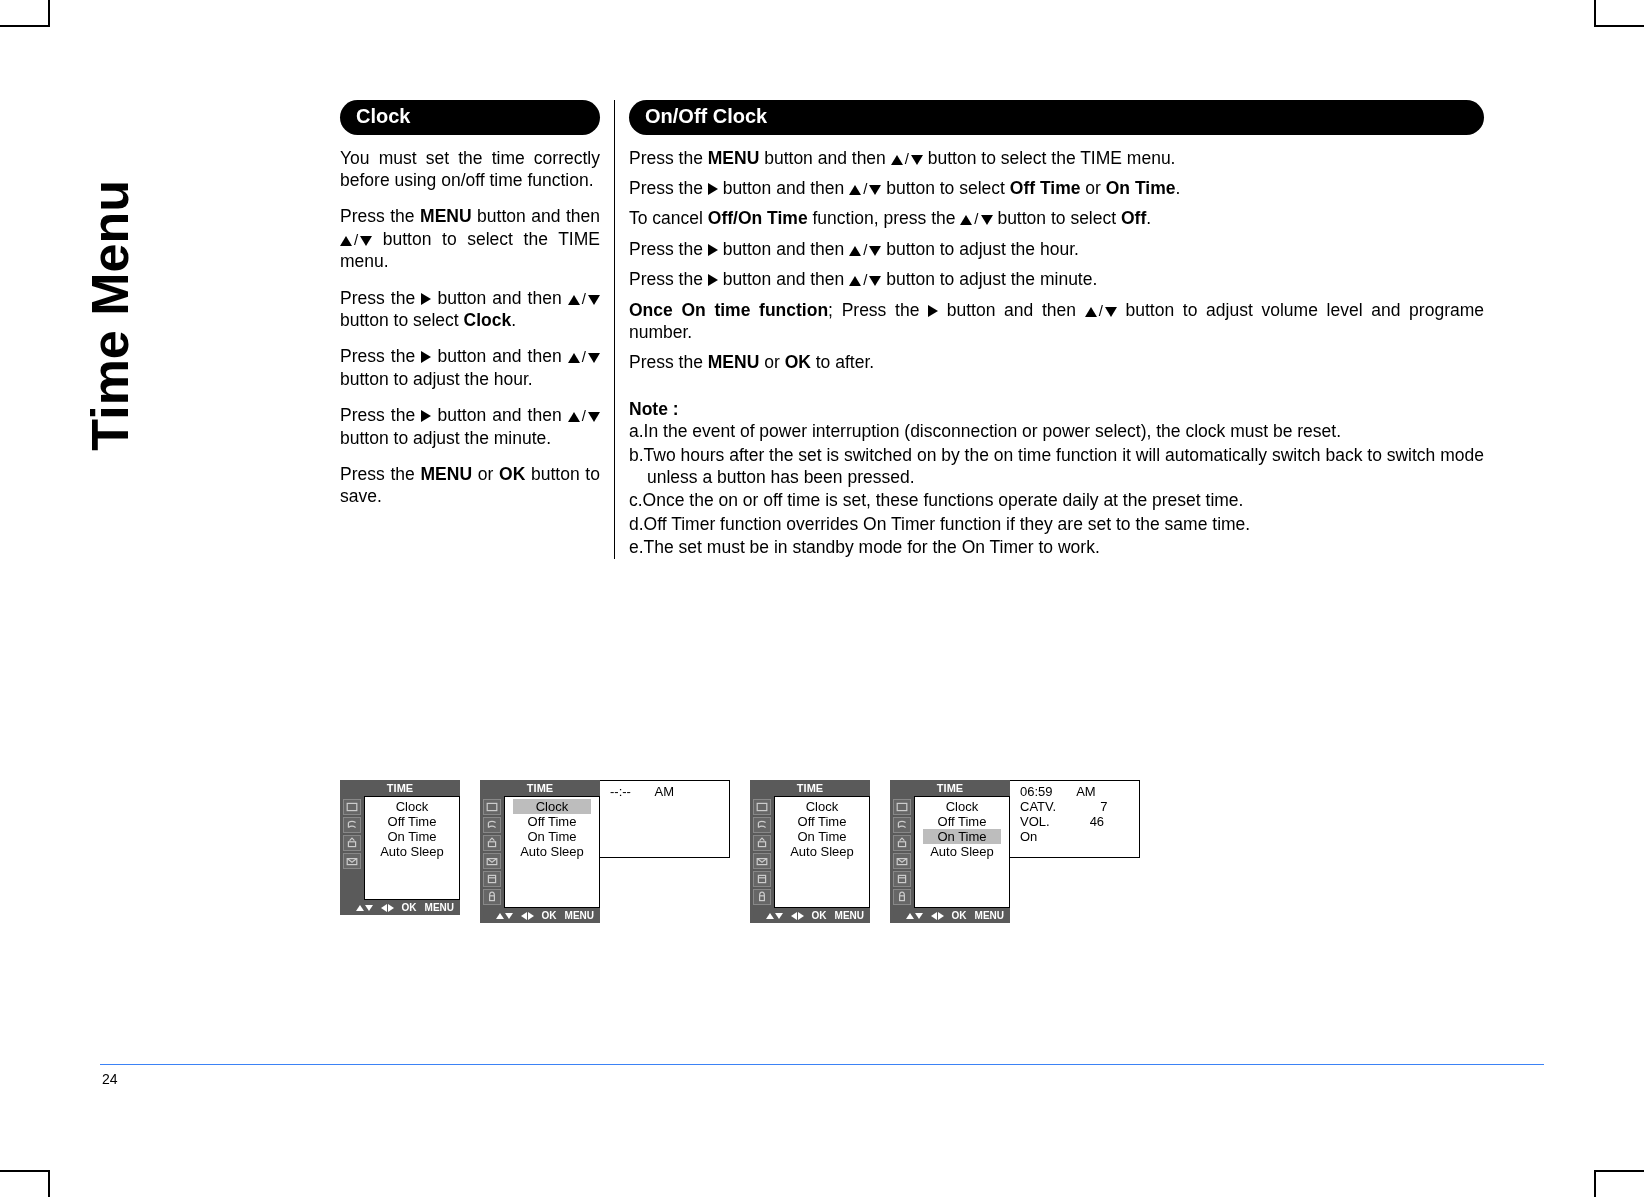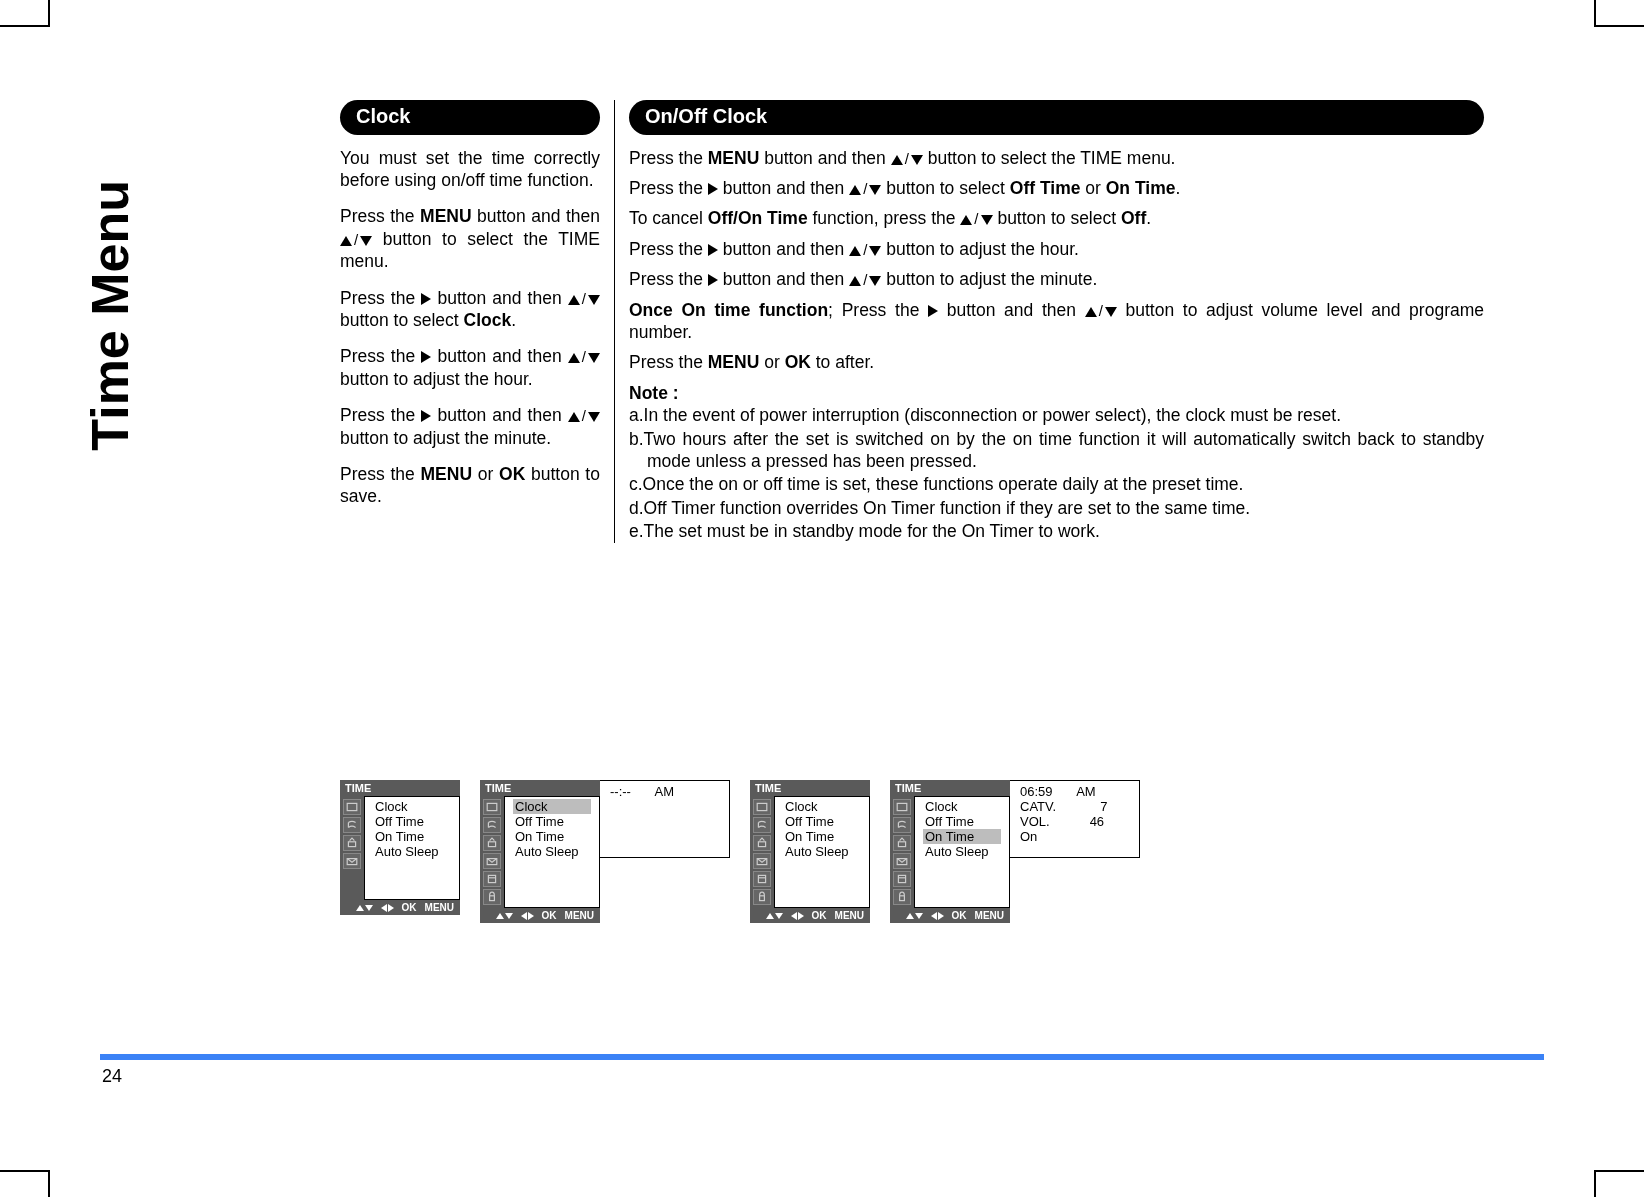--- a/index.html
+++ b/index.html
@@ -88,20 +88,21 @@
 
   
   .osd-row {
     position: absolute;
     left: 240px;
     right: 60px;
     top: 720px;
     display: flex;
     gap: 20px;
     align-items: flex-start;
+    text-align: center;
   }
   .osd-wrap { display: flex; }
   .osd {
     font-size: 13px;
     color: #000;
   }
   .osd .title {
     background: #5a5a5a;
     color: #fff;
     font-weight: bold;
@@ -158,22 +159,22 @@
     padding: 3px 10px 3px 10px;
     font-size: 13px;
     min-width: 130px;
     height: 78px;
   }
   .osd-detail .row { display:flex; gap:10px; white-space:nowrap;}
   .page-num {
     position:absolute;
     left:0;
     bottom: 10px;
-    font-size: 18px;
-    border-top: 6px solid #3b82f6;
+    font-size: 14px;
+    border-top: 1px solid #3b82f6;
     width: 100%;
     padding-top: 6px;
     padding-left: 2px;
   }
 </style>
 </head>
 <body>
 
 <div class="crop-mark crop-tl-h"></div>
 <div class="crop-mark crop-tl-v"></div>
@@ -262,24 +263,24 @@
         <p class="para-s">
           <span class="bold">Once On time function</span><span>; Press the </span><span class="tri tri-right"></span><span> button and then </span>
           <span class="tri tri-up"></span><span class="slash">/</span><span class="tri tri-down"></span>
           <span> button to adjust volume level and programe number.</span>
         </p>
 
         <p class="para-s">
           <span>Press the </span><span class="bold">MENU</span><span> or </span><span class="bold">OK</span><span> to after.</span>
         </p>
 
-        <p class="bold" style="margin-top:8px">Note :</p>
+        <p class="bold" style="margin-top:24px">Note :</p>
         <div class="notes">
           <p class="nl">a.In the event of power interruption (disconnection or power select), the clock must be reset.</p>
-          <p class="nl">b.Two hours after the set is switched on by the on time function it will automatically switch back to standby mode unless a pressed has been pressed.</p>
+          <p class="nl">b.Two hours after the set is switched on by the on time function it will automatically switch back to switch mode unless a button has been pressed.</p>
           <p class="nl">c.Once the on or off time is set, these functions operate daily at the preset time.</p>
           <p class="nl">d.Off Timer function overrides On Timer function if they are set to the same time.</p>
           <p class="nl">e.The set must be in standby mode for the On Timer to work.</p>
         </div>
       </div>
     </div>
   </div>
 
   <div class="osd-row">
 

